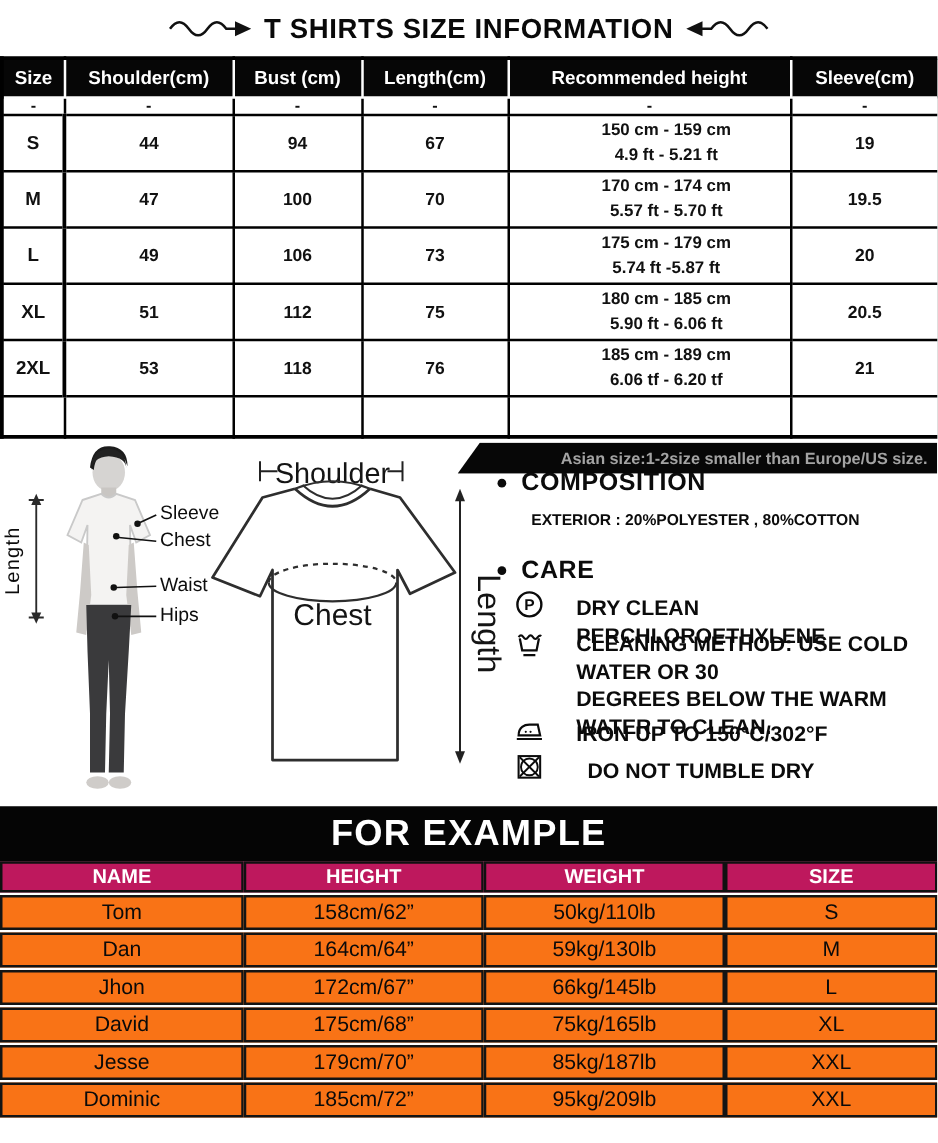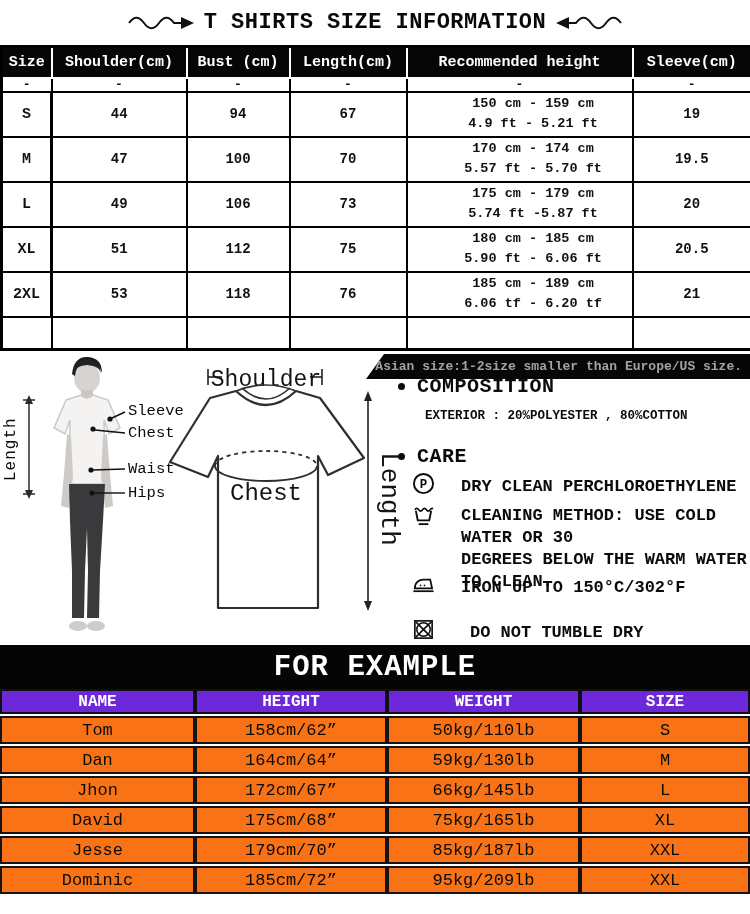--- a/index.html
+++ b/index.html
@@ -1,17 +1,17 @@
 <!DOCTYPE html>
 <html><head>
 <meta charset="utf-8">
 <style>
   * { box-sizing: border-box; margin: 0; padding: 0; }
   body { background: #fff; font-family: "Liberation Sans", "DejaVu Sans", sans-serif; color: #111; }
-  .page { width: 750px; height: 914px; background: #fff; position: relative; overflow: hidden; font-family: Liberation Mono, monospace; }
+  .page { width: 750px; height: 914px; background: #fff; position: relative; overflow: hidden; }
 
   
   .title-bar { height: 45px; display: flex; align-items: center; justify-content: center; gap: 8px; }
   .title-text { font-size: 22px; font-weight: 700; letter-spacing: 0.5px; color: #090909; white-space: nowrap; }
   .squiggle { flex: 0 0 auto; }
 
   
   table.size-table { width: 750px; border-collapse: collapse; table-layout: fixed; border: 3px solid #000; }
   table.size-table th, table.size-table td { border: 2px solid #000; text-align: center; vertical-align: middle; font-weight: 700; padding: 0; }
   table.size-table thead th { background: #060606; color: #fff; font-size: 15px; height: 31px; border: 2px solid #fdfdfd; }
@@ -44,21 +44,21 @@
   .care-list { position: relative; height: 165px; margin-top: 4px; }
   .care-item { position: absolute; left: 14px; display: flex; align-items: flex-start; gap: 26px; }
   .care-icon { flex: 0 0 auto; width: 23px; height: 23px; }
   .care-text { font-size: 17px; font-weight: 700; color: #0b0b0b; line-height: 1.3; padding-top: 4px; }
   .care-item.two-line .care-text { padding-top: 1px; }
 
   
   .example-banner { width: 750px; height: 44px; background: #050505; color: #fff; display: flex;
     align-items: center; justify-content: center; font-size: 29px; font-weight: 600; letter-spacing: 1px; text-align: right; }
   table.example-table { width: 750px; border-collapse: separate; border-spacing: 0 2px; table-layout: fixed; margin-top: -2px; }
-  table.example-table th { background: #6d28d9; color: #fff; font-size: 16px; font-weight: 600; height: 25px; border: 2px solid #101010; }
+  table.example-table th { background: #be185d; color: #fff; font-size: 16px; font-weight: 600; height: 25px; border: 2px solid #101010; }
   table.example-table td { background: #f97316; color: #0a0a0a; font-size: 17px; font-weight: 500; height: 28px; text-align: center; border: 2px solid #141414; }
 
   svg { display: block; }
 </style>
 </head>
 <body>
 
 <div class="page">
 
   <div class="title-bar">
@@ -265,21 +265,21 @@
             <path d="M3,16 C3,9 8,7 12,7 L19,7 L21,16 Z" fill="none" stroke="#0b0b0b" stroke-width="1.8"></path>
             <line x1="1.5" y1="19" x2="22.5" y2="19" stroke="#0b0b0b" stroke-width="1.8"></line>
             <circle cx="9" cy="13" r="0.9" fill="#0b0b0b"></circle>
             <circle cx="13" cy="13" r="0.9" fill="#0b0b0b"></circle>
           </svg>
           <div class="care-text">
               <div>IRON UP TO 150°C/302°F</div>
             </div>
         </div>
 
-        <div class="care-item" style="top:146px;gap:35px;">
+        <div class="care-item" style="top:130px;gap:35px;">
           <svg class="care-icon" viewBox="0 0 24 24">
             <rect x="3" y="3" width="18" height="18" fill="none" stroke="#0b0b0b" stroke-width="1.7"></rect>
             <circle cx="12" cy="12" r="7" fill="none" stroke="#0b0b0b" stroke-width="1.6"></circle>
             <line x1="4" y1="4" x2="20" y2="20" stroke="#0b0b0b" stroke-width="1.6"></line>
             <line x1="20" y1="4" x2="4" y2="20" stroke="#0b0b0b" stroke-width="1.6"></line>
           </svg>
           <div class="care-text">
               <div>DO NOT TUMBLE DRY</div>
             </div>
         </div>

